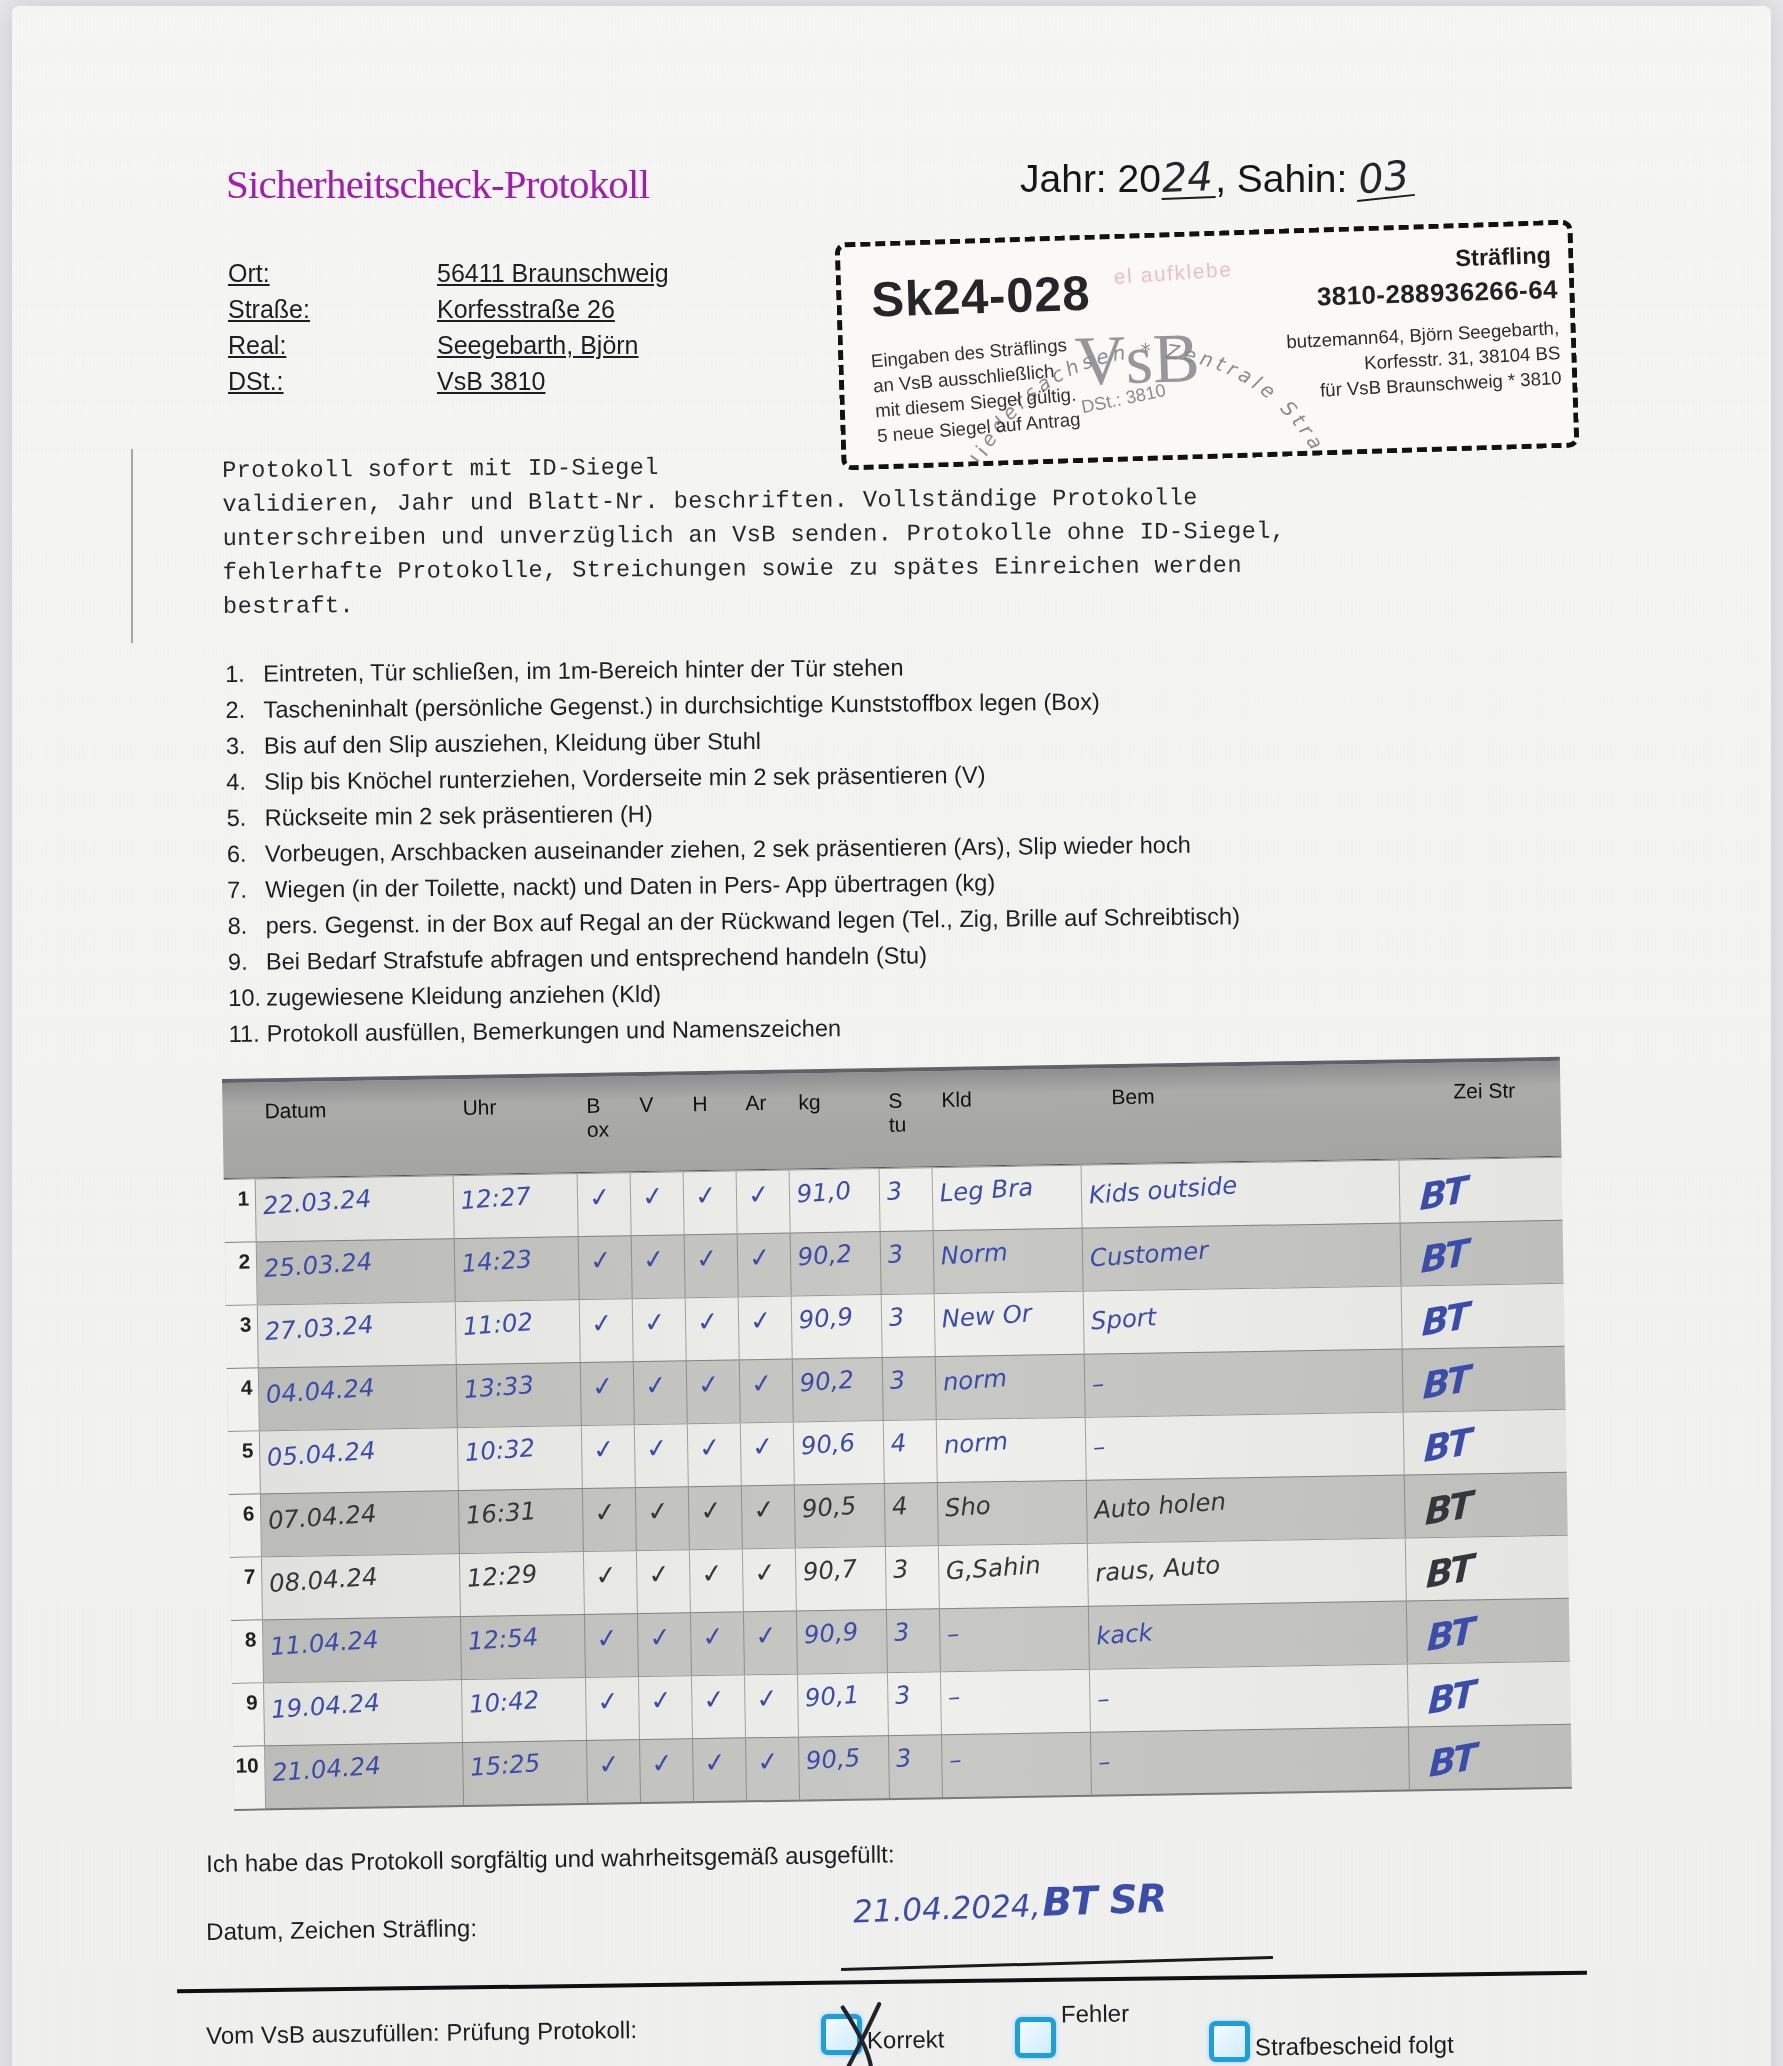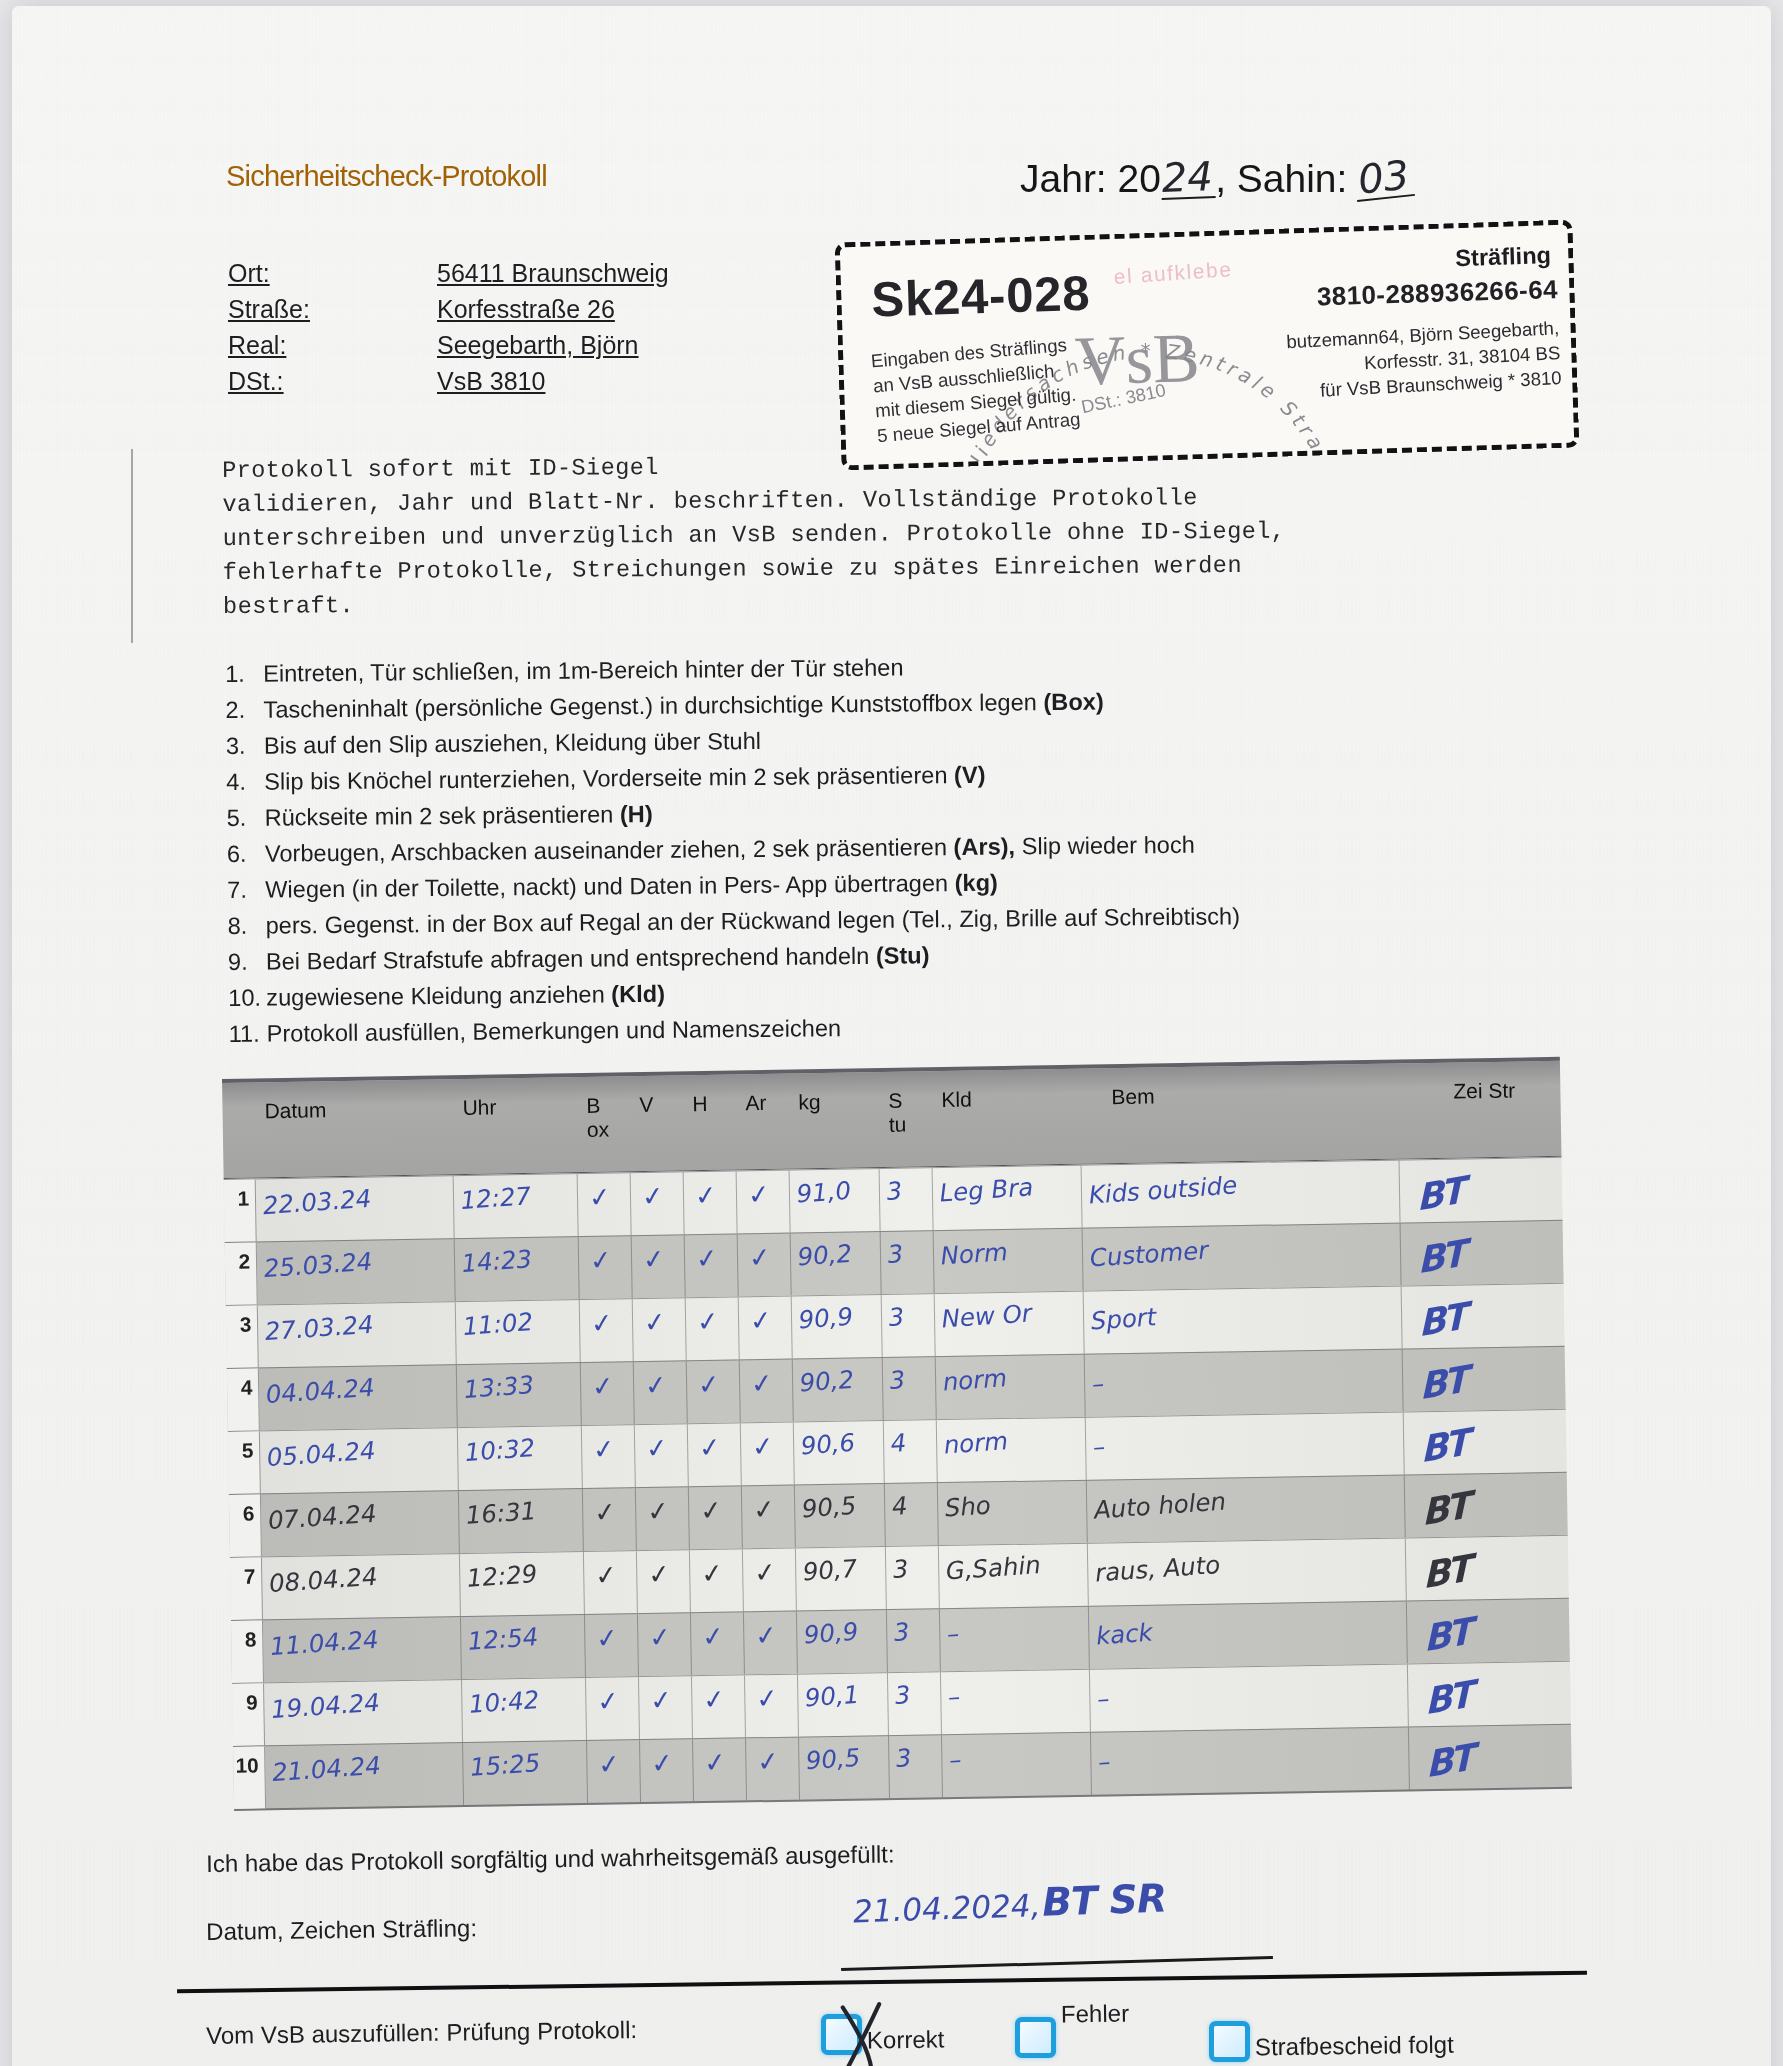--- a/index.html
+++ b/index.html
@@ -11,42 +11,42 @@
   .paper::after{content:"";position:absolute;inset:0;pointer-events:none;opacity:.5;
     background:repeating-linear-gradient(90deg,rgba(0,0,0,.012) 0 1.2px,transparent 1.2px 3.7px),
                linear-gradient(180deg,rgba(255,255,255,.25),rgba(0,0,0,.02) 60%,rgba(0,0,0,.05));}
 
   .print{color:#1e1e22;}
   .mono{font-family:"Liberation Mono",monospace;color:#28282c;}
   .hw{font-family:"DejaVu Sans",sans-serif;font-style:italic;white-space:nowrap;}
   .hw.blue{color:#3b4dab;}
   .hw.black{color:#26262e;}
 
-  .page-title{font-size:29px;letter-spacing:-0.8px;color:#a16207;}
+  .page-title{font-size:41px;letter-spacing:-0.8px;color:#a21caf;font-family:Liberation Serif, serif;}
   .jahr-line{display:flex;align-items:flex-end;font-size:39px;color:#161618;}
   .hw-year{font-size:40px;line-height:36px;border-bottom:2.9px solid #1b1b20;padding:0 2.5px 1.7px 0.8px;transform:rotate(-2deg);}
   .hw-blatt{font-size:40px;line-height:36px;border-bottom:2.9px solid #1b1b20;padding:0 4.1px 1.7px 3.3px;transform:rotate(-6deg);margin-left:7.4px;}
 
   .meta-row{display:flex;font-size:25px;line-height:36px;text-decoration:underline;}
   .meta-label{width:209px;}
 
   .sticker{border:5.4px dashed #121215;border-radius:10.7px;background:#faf9f6;overflow:hidden;}
   .sticker .code{font-size:49px;font-weight:bold;color:#26262a;letter-spacing:0.8px;}
   .sticker .typ{font-size:23.6px;font-weight:bold;color:#1d1d20;}
   .sticker .idnum{font-size:26px;font-weight:bold;color:#222226;letter-spacing:0.4px;}
   .sticker .note{font-size:18.6px;line-height:25px;color:#303034;}
   .sticker .holder{font-size:18.6px;line-height:25px;color:#2b2b2f;text-align:right;}
   .ghost{color:rgba(226,130,150,.5);font-size:20.7px;letter-spacing:1.7px;}
 
   .notice{font-size:23.6px;line-height:34px;letter-spacing:0.4px;}
   .vline{width:1.7px;background:rgba(70,70,80,.45);}
 
   .ins-item{display:flex;font-size:23.6px;line-height:36px;}
   .ins-num{width:38px;flex:none;}
-  .ins-text b{font-weight:bold;text-align:right;}
+  .ins-text b{font-weight:normal;text-align:right;}
 
   .tgrid{display:grid;grid-template-columns:32px 198px 124px 53px 53px 53px 53px 90px 53px 149px 318px 1fr;}
   .thead{background:linear-gradient(180deg,#8e8e90,#ababa9 26%,#a4a4a2);border-top:4.5px solid #606066;
          border-bottom:1.7px solid #55555a;height:95px;font-size:21px;color:#111;}
   .thead .hc{padding:17.4px 0 0 10px;}
   .trow{height:62px;border-top:1.2px solid rgba(70,70,76,.5);position:relative;}
   .trow.odd{background:linear-gradient(90deg,#e0e0dd,#efefec 52%,#e4e4e1);}
   .trow.even{background:linear-gradient(90deg,#bbbbb8,#c8c8c5 52%,#bebebb);}
   .trow:last-child{border-bottom:2.1px solid rgba(60,60,66,.55);}
   .cell{border-right:0.8px solid rgba(90,90,96,.5);overflow:visible;padding-top:7.4px;}

